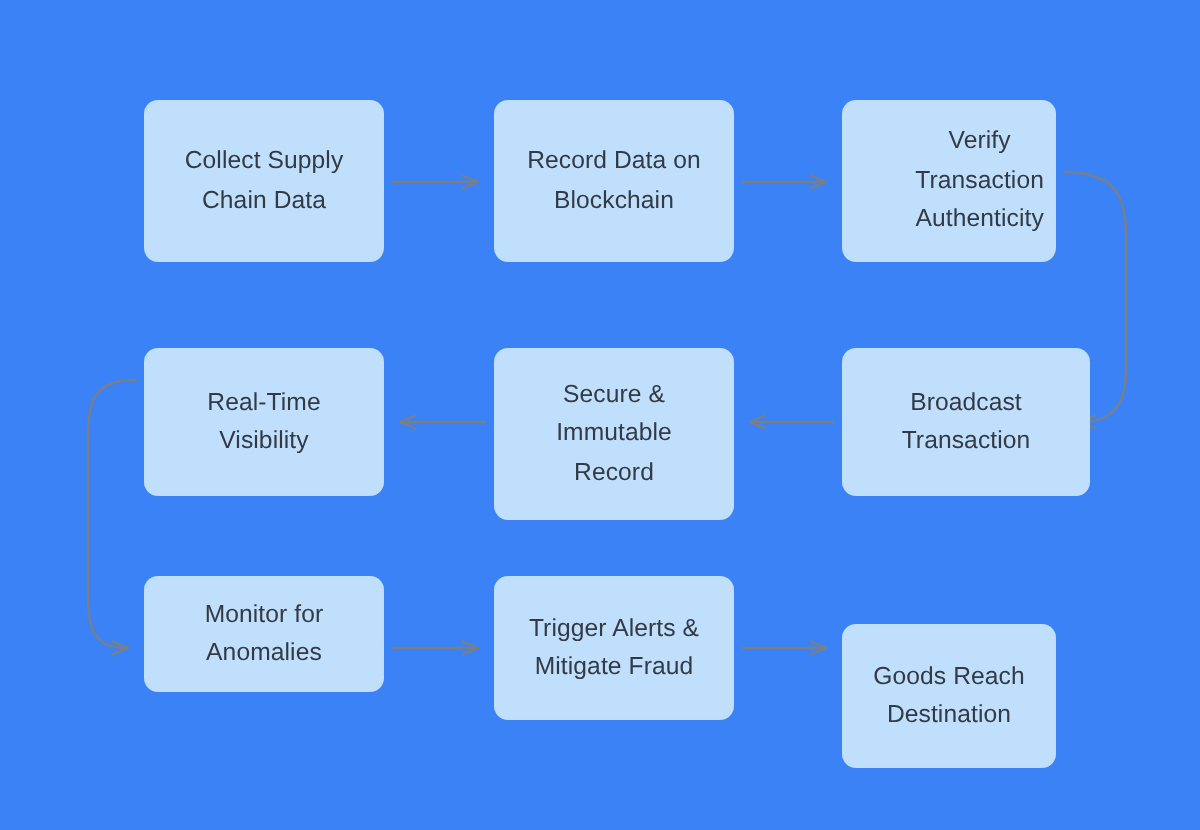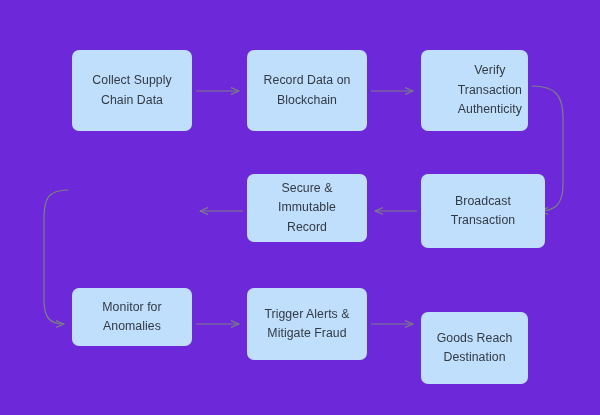--- a/index.html
+++ b/index.html
@@ -13,21 +13,21 @@
     position: relative;
     font-family: "Liberation Sans", sans-serif;
     overflow: hidden;
   }
   #flowchart-canvas {
     position: absolute;
     left: 0;
     top: 0;
     width: 600px;
     height: 415px;
-    background: #6d28d9;
+    background: #3b82f6;
   }
   .connector-layer {
     position: absolute;
     left: 0;
     top: 0;
     width: 600px;
     height: 415px;
     pointer-events: none;
   }
   .node {
@@ -47,21 +47,21 @@
     line-height: 1.58;
     letter-spacing: 0.05px;
     white-space: pre-line;
   }
   
   #node-collect   { left: 72px;  top: 50px;  width: 120px; height: 81px; }
   #node-record    { left: 247px; top: 50px;  width: 120px; height: 81px; }
   #node-verify    { left: 421px; top: 50px;  width: 107px; height: 81px; justify-content: flex-end; }
   
   #node-broadcast { left: 421px; top: 174px; width: 124px; height: 74px; }
-  #node-secure    { left: 247px; top: 174px; width: 120px; height: 68px; }
+  #node-secure    { left: 247px; top: 174px; width: 120px; height: 86px; }
   #node-realtime  { left: 72px;  top: 174px; width: 120px; height: 74px; }
   
   #node-monitor   { left: 72px;  top: 288px; width: 120px; height: 58px; }
   #node-trigger   { left: 247px; top: 288px; width: 120px; height: 72px; align-items: center; }
   #node-goods     { left: 421px; top: 288px; width: 107px; height: 72px; margin-top: 24px; }
 </style>
 </head>
 <body>
 
 <div id="flowchart-canvas">
@@ -125,20 +125,24 @@
 
   <div class="node" id="node-broadcast">
     <span class="node-label">Broadcast
 Transaction</span>
   </div>
   <div class="node" id="node-secure">
     <span class="node-label">Secure &amp;
 Immutable
 Record</span>
   </div>
+  <div class="node" id="node-realtime">
+    <span class="node-label">Real-Time
+Visibility</span>
+  </div>
 
   <div class="node" id="node-monitor">
     <span class="node-label">Monitor for
 Anomalies</span>
   </div>
   <div class="node" id="node-trigger">
     <span class="node-label">Trigger Alerts &amp;
 Mitigate Fraud</span>
   </div>
   <div class="node" id="node-goods">

